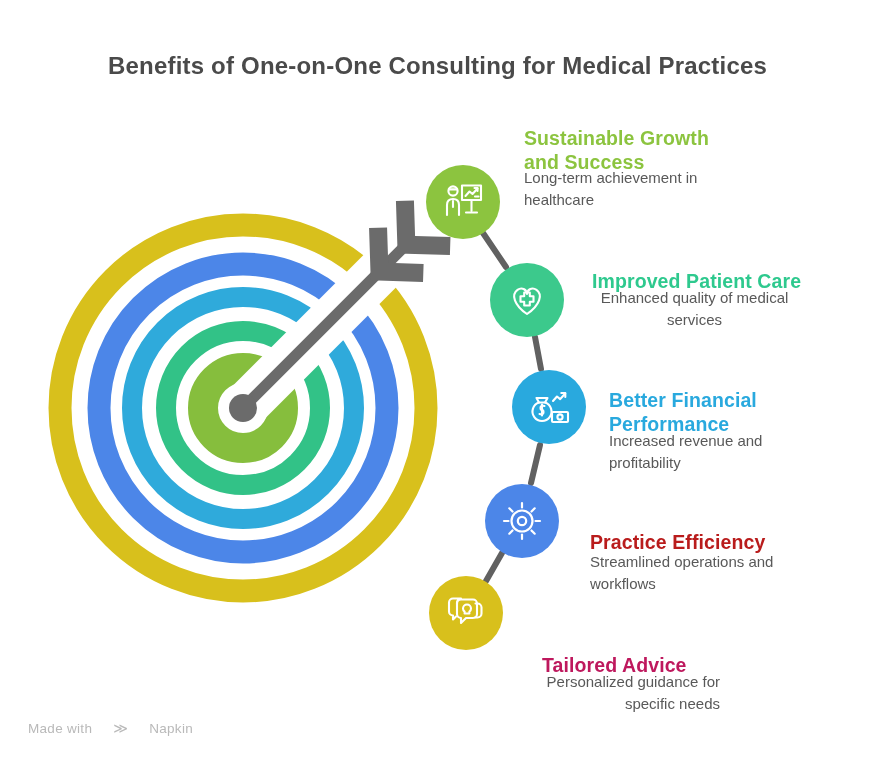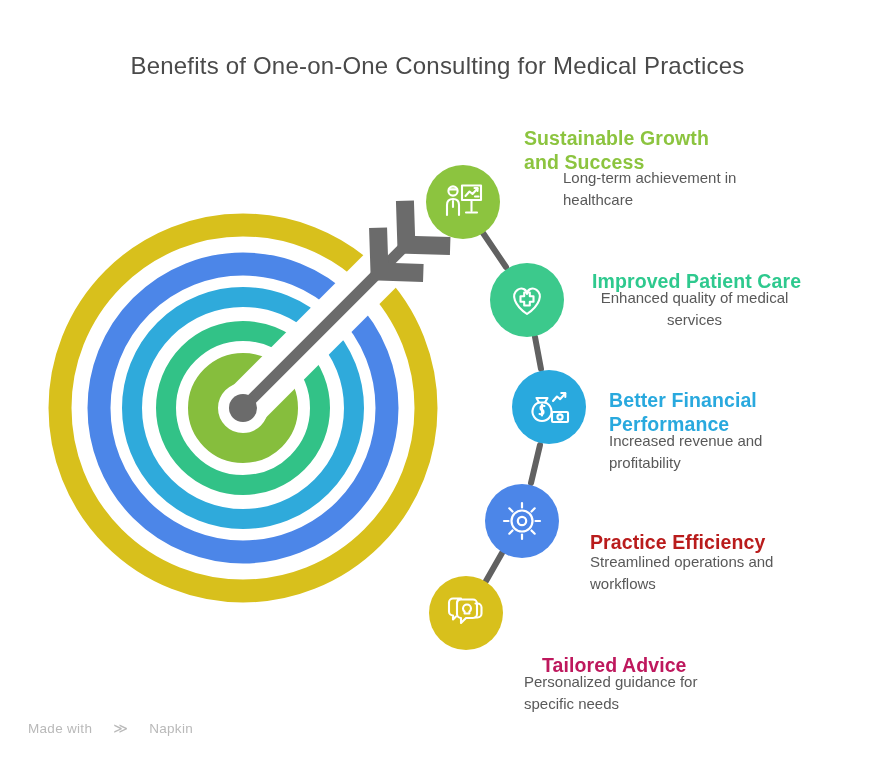--- a/index.html
+++ b/index.html
@@ -2,21 +2,21 @@
 <html><head>
 <meta charset="utf-8">
 <style>
   html,body{margin:0;padding:0;background:#ffffff;}
   #canvas{
     position:relative;width:875px;height:757px;background:#ffffff;overflow:hidden;
     font-family:"Liberation Sans","DejaVu Sans",sans-serif;
   }
   #page-title{
     position:absolute;left:0;right:0;top:52px;text-align:center;
-    font-size:24px;font-weight:normal;color:#4a4a4a;letter-spacing:.2px;
+    font-size:24px;font-weight:bold;color:#4a4a4a;letter-spacing:.2px;
   }
   #target-svg{position:absolute;left:0;top:0;z-index:1;}
   .node-circle{
     position:absolute;width:74px;height:74px;border-radius:50%;z-index:3;
     display:flex;align-items:center;justify-content:center;
   }
   .node-circle svg{display:block;}
   .node-heading{
     position:absolute;z-index:2;font-weight:bold;font-size:19.5px;line-height:24px;
     letter-spacing:.1px;
@@ -25,29 +25,29 @@
   .node-desc{
     position:absolute;z-index:2;font-size:15px;line-height:21.5px;color:#595959;
   }
   
   #node1-circle{left:426px;top:165px;background:#8cc43f;}
   #node2-circle{left:490px;top:263px;background:#3cc98c;}
   #node3-circle{left:512px;top:370px;background:#29a9de;}
   #node4-circle{left:485px;top:484px;background:#4c86e8;}
   #node5-circle{left:429px;top:576px;background:#d8c01c;}
   #node1-heading{left:524px;top:110px;width:192px;color:#8cc43f;}
-  #node1-desc   {left:524px;top:167px;width:190px;margin-left:39px;}
+  #node1-desc   {left:524px;top:167px;width:190px;}
   #node2-heading{left:592px;top:253px;width:250px;color:#2ec98e;}
   #node2-desc   {left:592px;top:287px;width:205px;text-align:center;}
   #node3-heading{left:609px;top:372px;width:172px;color:#29a9de;}
   #node3-desc   {left:609px;top:430px;width:175px;}
   #node4-heading{left:590px;top:514px;width:250px;color:#b91c1c;}
   #node4-desc   {left:590px;top:551px;width:205px;}
   #node5-heading{left:542px;top:637px;width:250px;color:#be185d;}
-  #node5-desc   {left:524px;top:671px;width:196px;}
+  #node5-desc   {left:524px;top:671px;width:196px;text-align:right;}
   #watermark{
     position:absolute;left:28px;top:720px;z-index:2;font-size:13.5px;color:#b9b9b9;
     display:flex;align-items:center;gap:21px;letter-spacing:.3px;
   }
   #watermark .glyph{font-size:14px;color:#b9b9b9;}
 </style>
 </head>
 <body>
 
 <div id="canvas">

